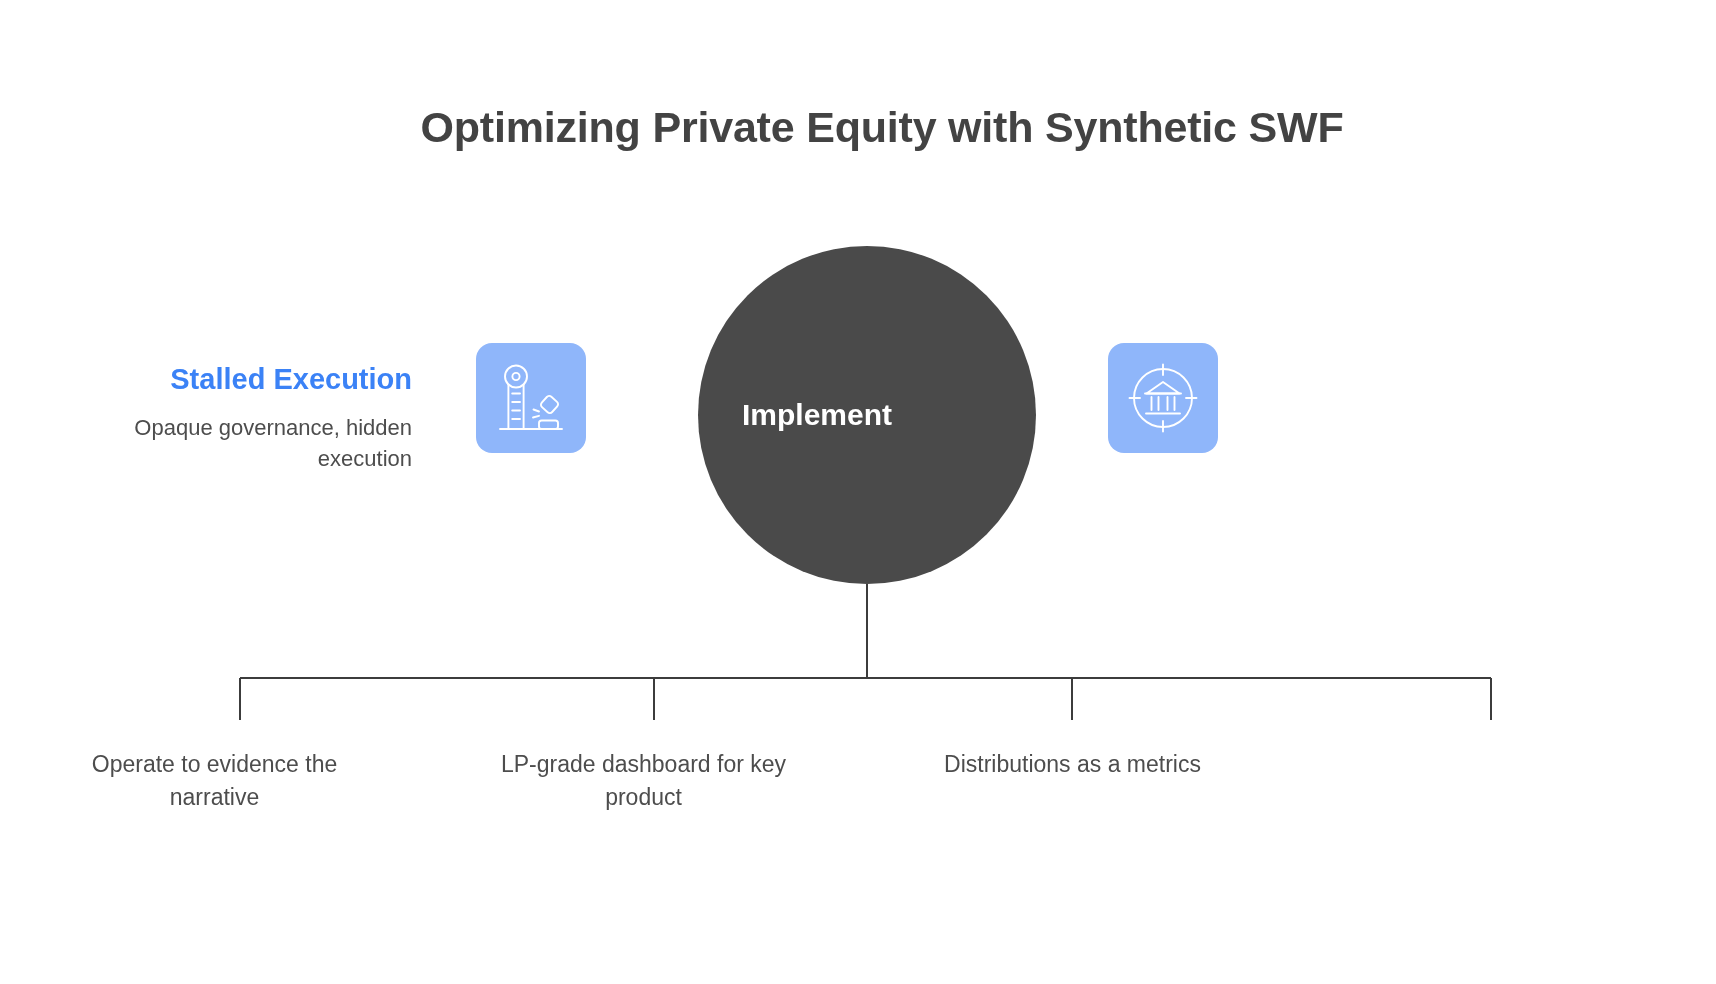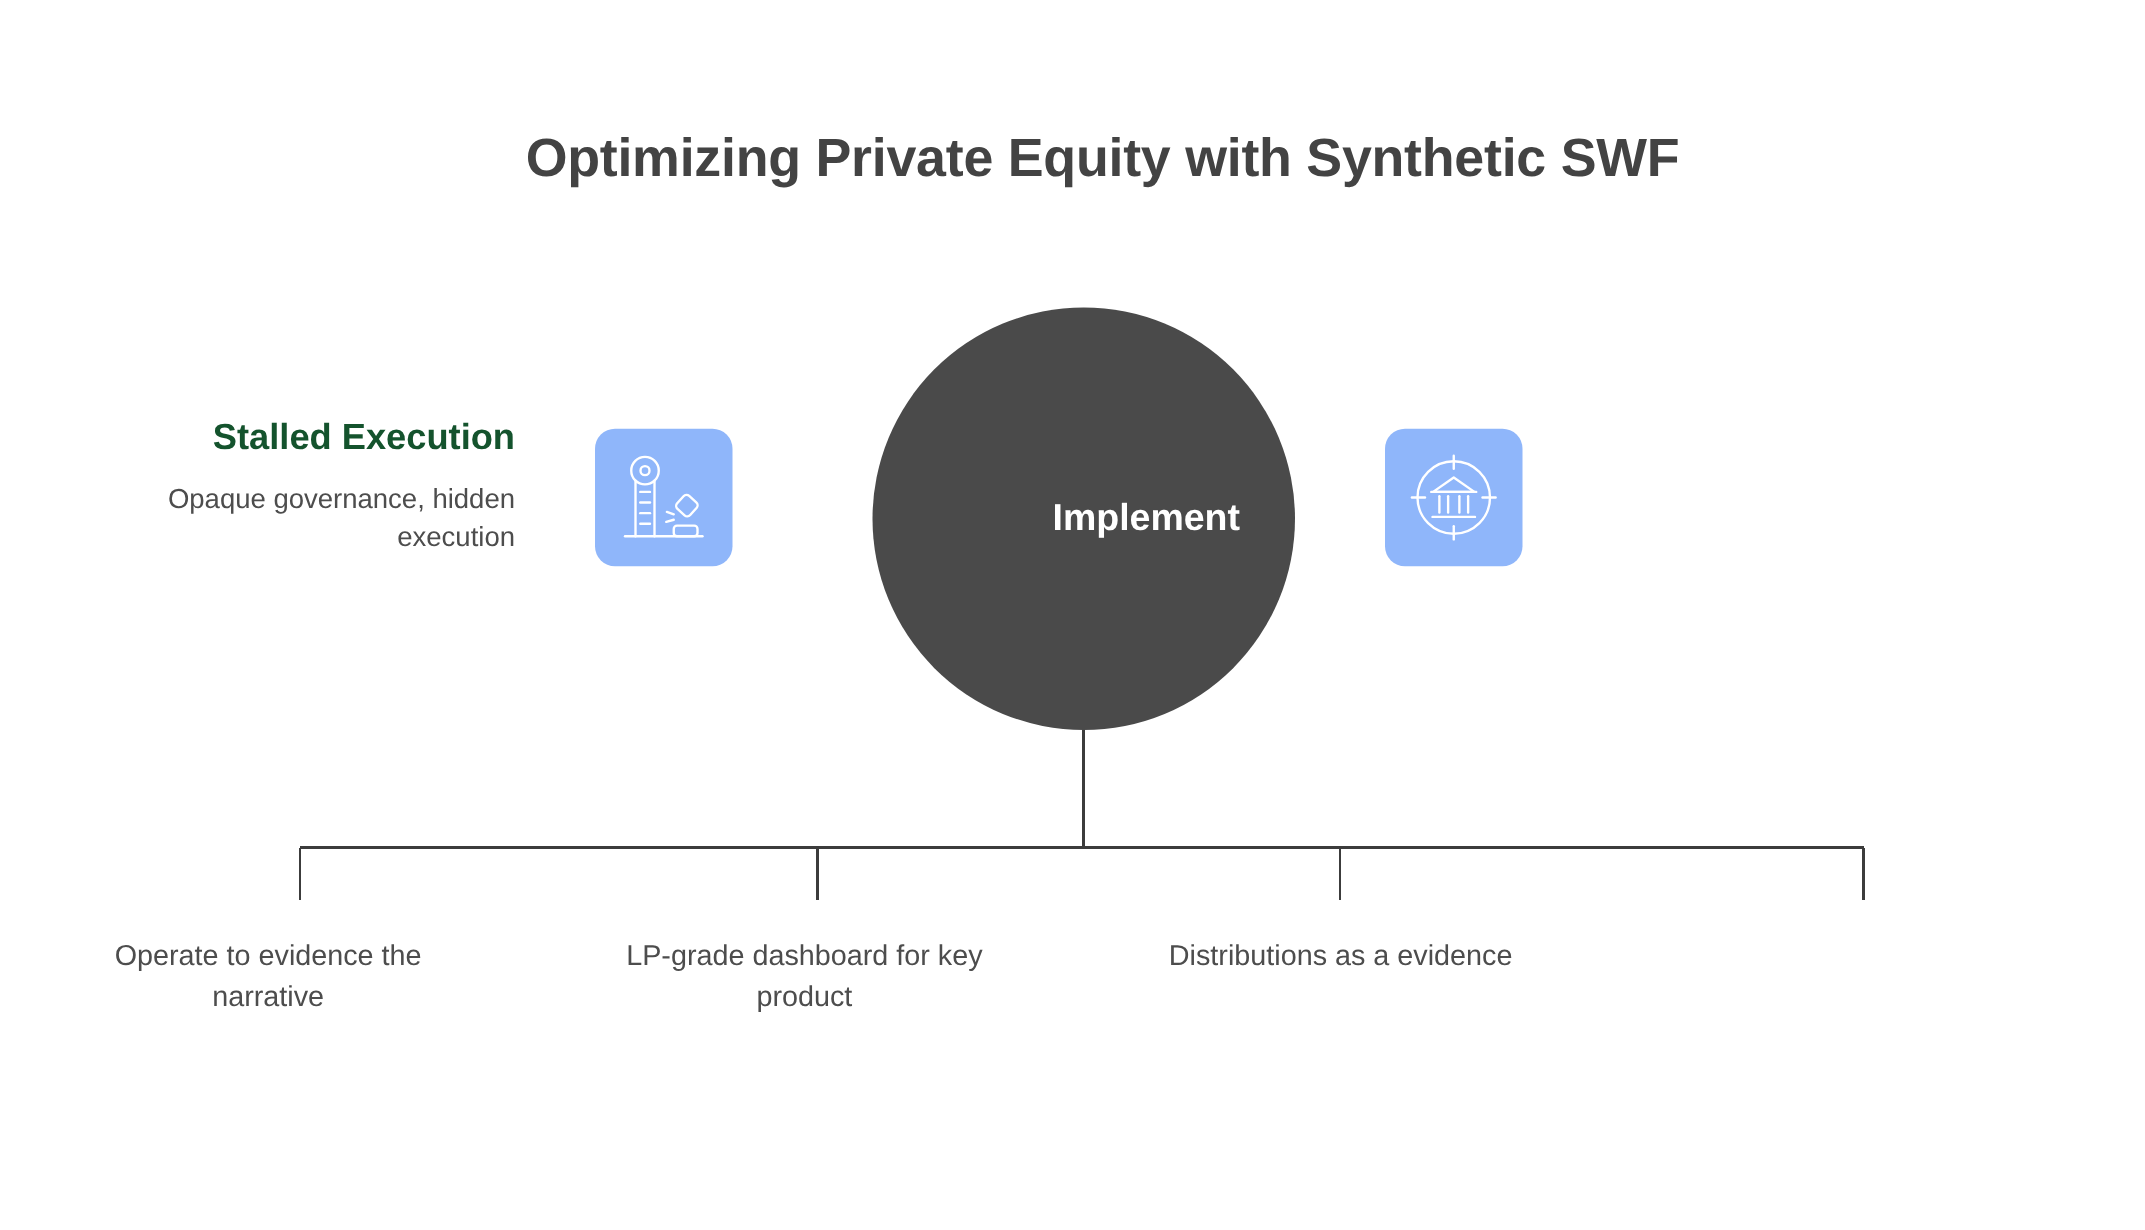--- a/index.html
+++ b/index.html
@@ -48,36 +48,37 @@
     background: #4a4a4a;
     display: flex;
     align-items: center;
     justify-content: center;
   }
   .hub-label {
     color: #ffffff;
     font-size: 30px;
     font-weight: bold;
     line-height: 1.42;
-    text-align: right;
+    text-align: left;
     width: 250px;
   }
 
   
   .side {
     position: absolute;
     width: 330px;
   }
   .side-left  { left: 82px;  top: 332px; text-align: right; }
 
   .side-title {
     font-size: 29px;
     font-weight: bold;
-    color: #14532d;
+    color: #3b82f6;
     line-height: 1.28;
+    margin-top: 29px;
   }
   .side-desc {
     margin-top: 14px;
     font-size: 22px;
     color: #4d4d4d;
     line-height: 1.42;
   }
 
   
   .icon-tile {
@@ -195,16 +196,16 @@
       <line x1="240" y1="118" x2="240" y2="160"></line>
       <line x1="654" y1="118" x2="654" y2="160"></line>
       <line x1="1072" y1="118" x2="1072" y2="160"></line>
       <line x1="1491" y1="118" x2="1491" y2="160"></line>
     </g>
   </svg>
 
   <div class="leaves">
     <div class="leaf">Operate to evidence the narrative</div>
     <div class="leaf">LP-grade dashboard for key product</div>
-    <div class="leaf">Distributions as a evidence</div>
+    <div class="leaf">Distributions as a metrics</div>
   </div>
 
 </div>
 
 </body></html>

